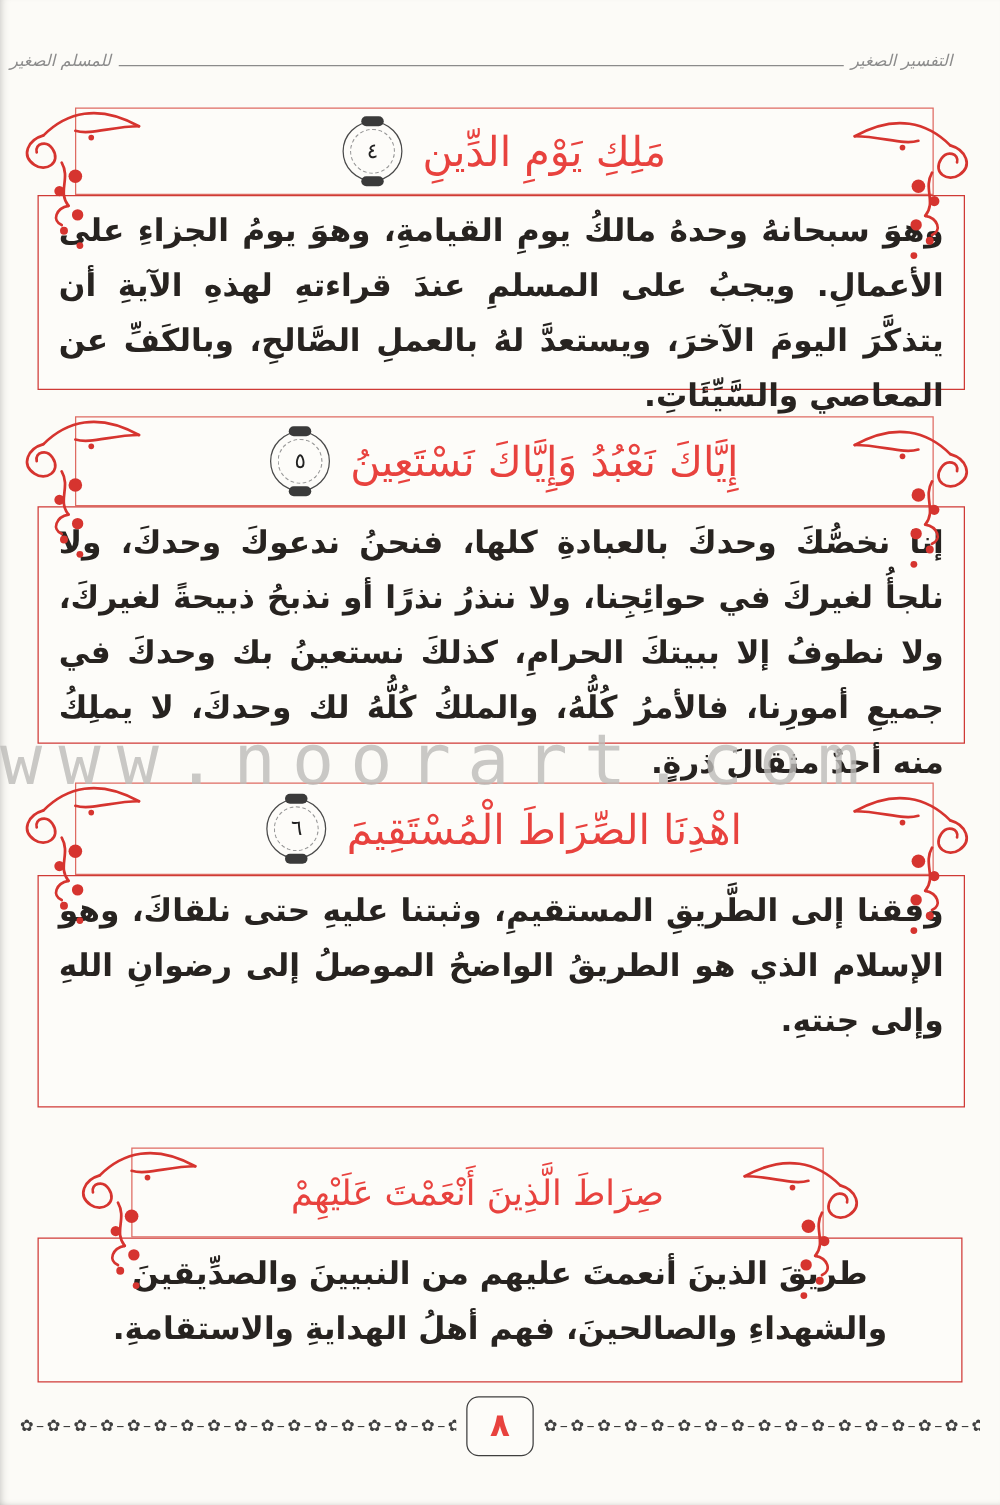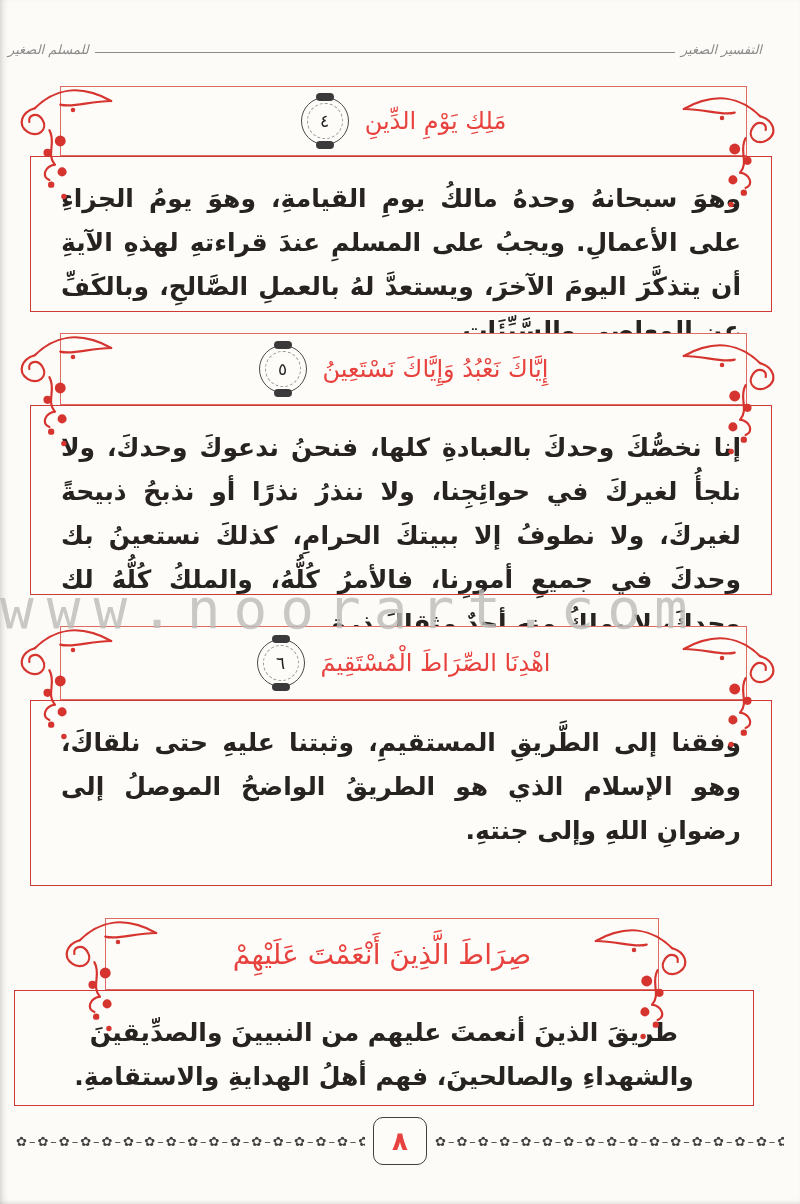--- a/index.html
+++ b/index.html
@@ -12,48 +12,48 @@
     background:#fcfbf7;font-family:"DejaVu Sans",sans-serif;
     box-shadow:inset 6px 0 8px -6px rgba(0,0,0,.25), inset 0 -4px 6px -5px rgba(0,0,0,.2);
   }
   
   .runhead{position:absolute;left:8px;right:38px;top:42px;display:flex;align-items:flex-end;}
   .runhead .lbl{font-size:13px;color:#8b8b8b;white-space:nowrap;direction:rtl;font-style:italic;}
   .runhead .rule{flex:1;border-bottom:1.2px solid #8b8b8b;margin:0 6px 4px 6px;}
   
   .band{position:absolute;border:1px solid #de6b62;background:#fdfcf9;
         display:flex;direction:rtl;justify-content:center;align-items:center;gap:16px;}
-  .verse{color:var(--verse);font-size:24px;white-space:nowrap;direction:rtl;}
+  .verse{color:var(--verse);font-size:33px;white-space:nowrap;direction:rtl;}
   .ayah{position:relative;width:46px;height:46px;border:1.6px solid #4a4a4a;border-radius:50%;
         outline:1px dashed #9a9a9a;outline-offset:-7px;background:#fdfcf9;
         display:flex;align-items:center;justify-content:center;
         font-size:17px;color:#222;flex:0 0 auto;}
   .ayah::before,.ayah::after{content:"";position:absolute;left:50%;transform:translateX(-50%);
         width:18px;height:8px;background:#3a3a3a;border-radius:4px;}
   .ayah::before{top:-5px;} .ayah::after{bottom:-5px;}
   
   .bodybox{position:absolute;border:1.5px solid #cf3a36;background:#fdfcf9;
         padding:6px 16px 0 16px;box-sizing:border-box;}
   .tafsir{direction:rtl;text-align:justify;text-align-last:right;color:var(--ink);
-        font-weight:bold;font-size:25px;line-height:44px;margin:14px;}
+        font-weight:bold;font-size:25px;line-height:44px;margin:0;}
   .centered .tafsir{text-align:center;text-align-last:center;}
   
   .fl{position:absolute;width:100px;height:132px;pointer-events:none;z-index:6;}
   .fl svg{width:100%;height:100%;}
   .fl-left{left:-48px;top:-12px;}
   .fl-right{right:-36px;top:-4px;transform:scaleX(-1);}
   
   .b1{left:60px;top:86px;width:685px;height:68px;}
   .x1{left:30px;top:156px;width:742px;height:156px;}
   .b2{left:60px;top:333px;width:685px;height:70px;}
   .x2{left:30px;top:405px;width:742px;height:190px;}
   .b3{left:60px;top:626px;width:685px;height:72px;}
   .x3{left:30px;top:700px;width:742px;height:186px;}
   .b4{left:105px;top:918px;width:552px;height:70px;align-items:center;}
-  .x4{left:14px;top:990px;width:740px;height:116px;}
+  .x4{left:30px;top:990px;width:740px;height:116px;}
   
   .watermark{position:absolute;top:576px;left:0;width:100%;z-index:40;
         font-family:"DejaVu Sans Mono",monospace;font-size:56px;letter-spacing:13px;
         color:var(--wm);opacity:.8;white-space:nowrap;}
   
   .footer{position:absolute;left:16px;right:16px;top:1115px;height:52px;
         display:flex;align-items:center;gap:8px;z-index:10;}
   .chain{flex:1;overflow:hidden;white-space:nowrap;color:var(--chain);
         font-size:13px;letter-spacing:2px;line-height:1;}
   .chain.l{text-align:left;} .chain.r{text-align:right;}

